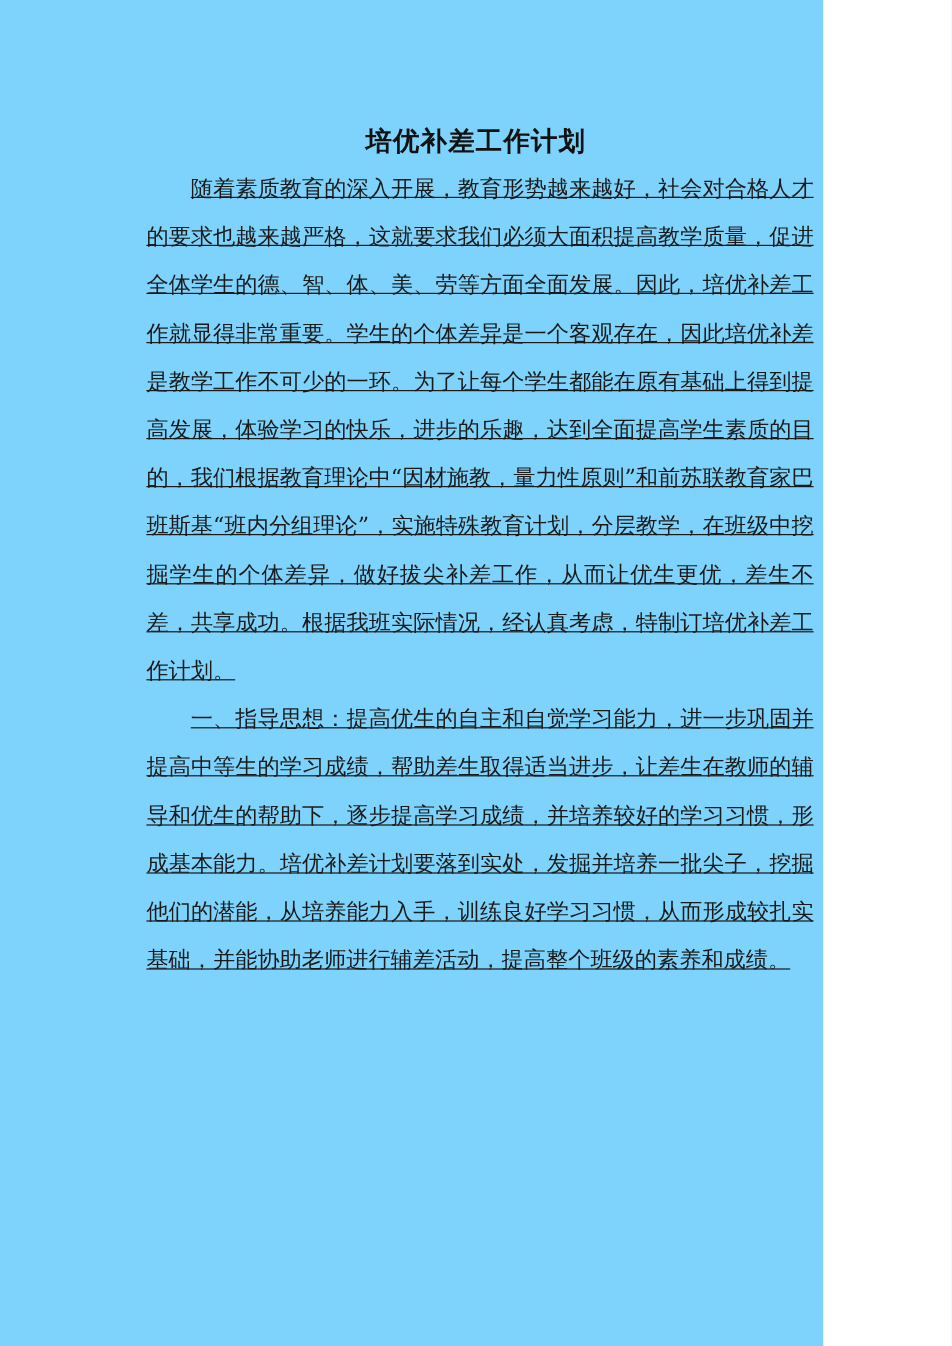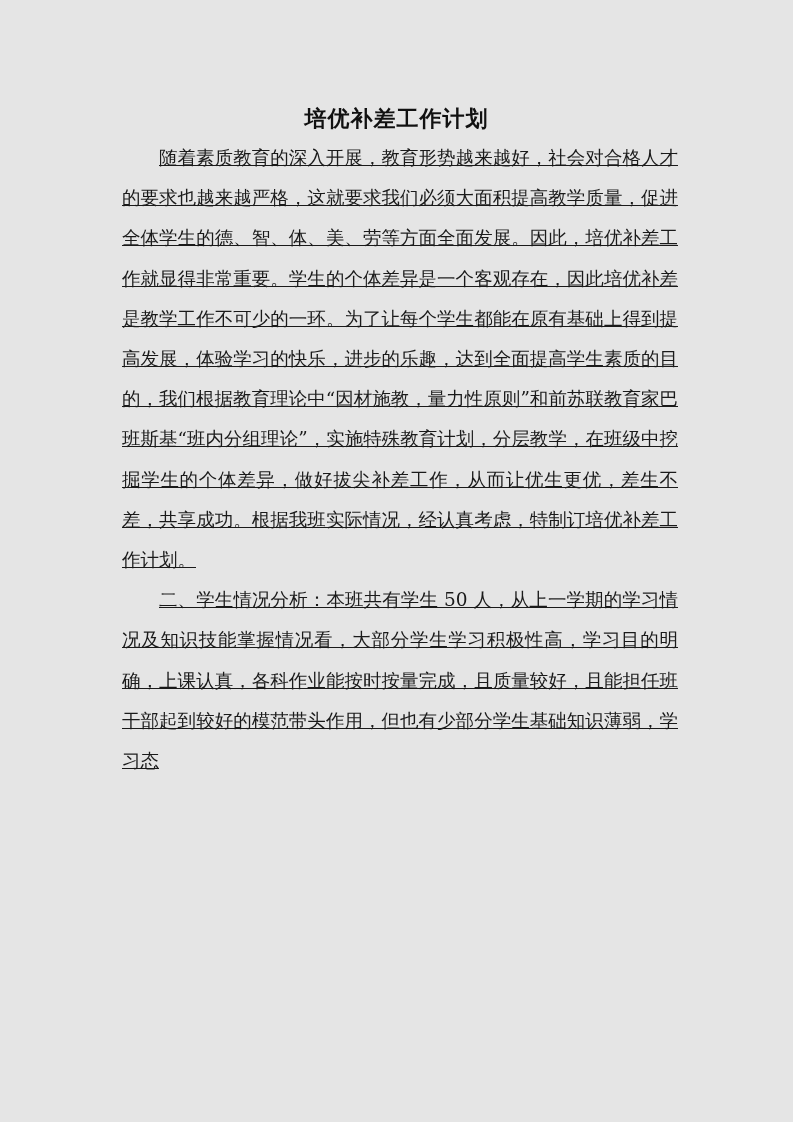--- a/index.html
+++ b/index.html
@@ -1,32 +1,32 @@
 <!DOCTYPE html>
 <html><head>
 <meta charset="utf-8">
 <style>
   html, body { margin: 0; padding: 0; background: #ffffff; }
   body { width: 793px; height: 1122px; position: relative; overflow: hidden; }
-  .page { position: absolute; left: 0; top: 0; width: 793px; height: 1122px; background: #e5e5e5; }
+  .page { position: absolute; left: 0; top: 0; width: 686px; height: 1122px; background: #7dd3fc; }
   .title {
     position: absolute; left: 0; top: 100px; width: 793px; text-align: center;
     font-family: "DejaVu Serif", "Liberation Serif", serif;
     font-weight: bold; font-size: 22px; color: #111; letter-spacing: 1px; line-height: 36px;
   }
   .body {
     position: absolute; left: 122px; top: 138px; width: 556px;
     font-family: "DejaVu Serif", "Liberation Serif", serif;
     font-size: 18.5px; line-height: 40.2px; color: #1a1a1a;
     text-align: justify; text-justify: inter-character; text-decoration: underline;
   }
   .body p { margin: 0; text-indent: 2em; }
 </style>
 </head>
 <body>
 
 <div class="page">
   <div class="title">培优补差工作计划</div>
   <div class="body">
     <p>随着素质教育的深入开展，教育形势越来越好，社会对合格人才的要求也越来越严格，这就要求我们必须大面积提高教学质量，促进全体学生的德、智、体、美、劳等方面全面发展。因此，培优补差工作就显得非常重要。学生的个体差异是一个客观存在，因此培优补差是教学工作不可少的一环。为了让每个学生都能在原有基础上得到提高发展，体验学习的快乐，进步的乐趣，达到全面提高学生素质的目的，我们根据教育理论中“因材施教，量力性原则”和前苏联教育家巴班斯基“班内分组理论”，实施特殊教育计划，分层教学，在班级中挖掘学生的个体差异，做好拔尖补差工作，从而让优生更优，差生不差，共享成功。根据我班实际情况，经认真考虑，特制订培优补差工作计划。</p>
-    <p>二、学生情况分析：本班共有学生 50 人，从上一学期的学习情况及知识技能掌握情况看，大部分学生学习积极性高，学习目的明确，上课认真，各科作业能按时按量完成，且质量较好，且能担任班干部起到较好的模范带头作用，但也有少部分学生基础知识薄弱，学习态</p>
+    <p>一、指导思想：提高优生的自主和自觉学习能力，进一步巩固并提高中等生的学习成绩，帮助差生取得适当进步，让差生在教师的辅导和优生的帮助下，逐步提高学习成绩，并培养较好的学习习惯，形成基本能力。培优补差计划要落到实处，发掘并培养一批尖子，挖掘他们的潜能，从培养能力入手，训练良好学习习惯，从而形成较扎实基础，并能协助老师进行辅差活动，提高整个班级的素养和成绩。</p>
   </div>
 </div>
 
 </body></html>

